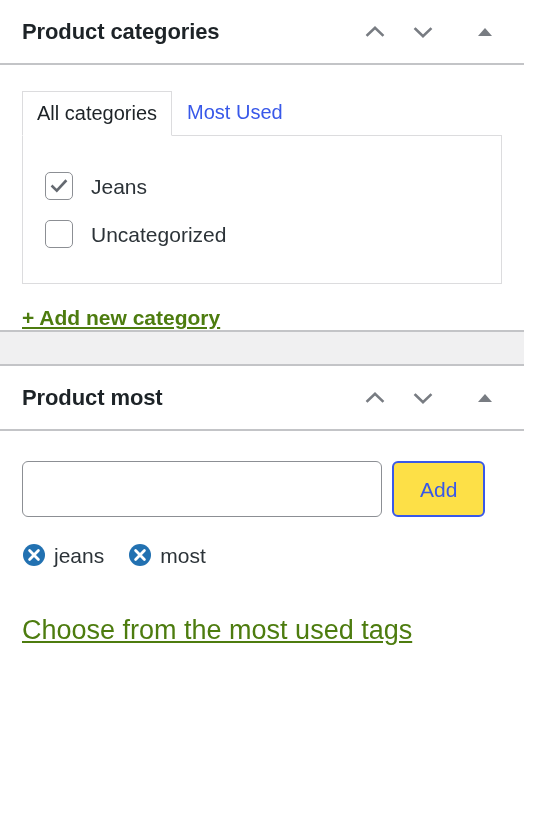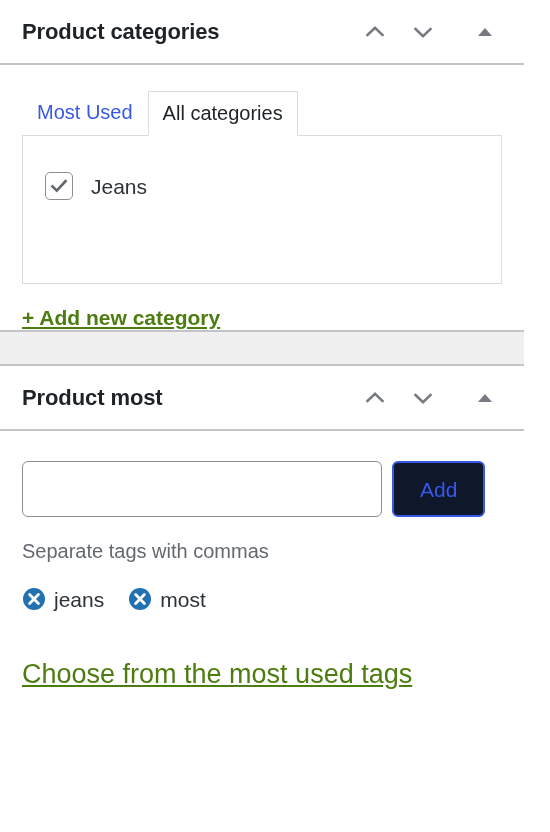--- a/index.html
+++ b/index.html
@@ -174,21 +174,21 @@
     color: #2c3338;
     padding: 0 12px;
     outline: none;
   }
   .add-btn {
     height: 56px;
     min-width: 90px;
     box-sizing: border-box;
     border: 2px solid #3858e9;
     border-radius: 6px;
-    background: #0f172a;
+    background: #fde047;
     color: #3858e9;
     font-family: "Liberation Sans", "DejaVu Sans", sans-serif;
     font-size: 21px;
     line-height: 1;
     cursor: pointer;
     padding: 0 26px;
   }
 
   .tags-hint {
     margin-top: 24px;
@@ -258,37 +258,41 @@
               <path d="M11 7 L18 15 L4 15 Z" fill="#787c82"></path>
             </svg>
           </span>
         </button>
       </div>
     </div>
 
     <div class="panel-body">
 
       <div class="tabs">
+        <div class="tab tab-active">All categories</div>
         <div class="tab tab-inactive">Most Used</div>
-        <div class="tab tab-active">All categories</div>
       </div>
 
       <div class="category-box">
 
         <label class="cat-item">
           <span class="cbx">
             <span>
               <svg width="20" height="20" viewBox="0 0 20 20" aria-hidden="true">
                 <path d="M3.5 10.4 L7.8 14.6 L16.5 5.2" fill="none" stroke="#646970" stroke-width="2.6" stroke-linecap="square" stroke-linejoin="miter"></path>
               </svg>
             </span>
           </span>
           <span class="cat-label">Jeans</span>
         </label>
 
+        <label class="cat-item">
+          <span class="cbx"></span>
+          <span class="cat-label">Uncategorized</span>
+        </label>
 
       </div>
 
       <div class="add-link-row">
         <a class="link add-cat-link">+ Add new category</a>
       </div>
 
     </div>
   </section>
 
@@ -324,21 +328,20 @@
       </div>
     </div>
 
     <div class="tags-body">
 
       <div class="tag-input-row">
         <input class="tag-input" type="text" placeholder="" style="">
         <button class="add-btn">Add</button>
       </div>
 
-      <div class="tags-hint">Separate tags with commas</div>
 
       <div class="tag-chips">
 
         <span class="tag-chip">
           <span class="tag-remove">
             <svg width="24" height="24" viewBox="0 0 24 24" aria-hidden="true">
               <circle cx="12" cy="12" r="11" fill="#2271b1"></circle>
               <path d="M7.6 7.6 L16.4 16.4 M16.4 7.6 L7.6 16.4" stroke="#ffffff" stroke-width="2.8" stroke-linecap="round"></path>
             </svg>
           </span>

